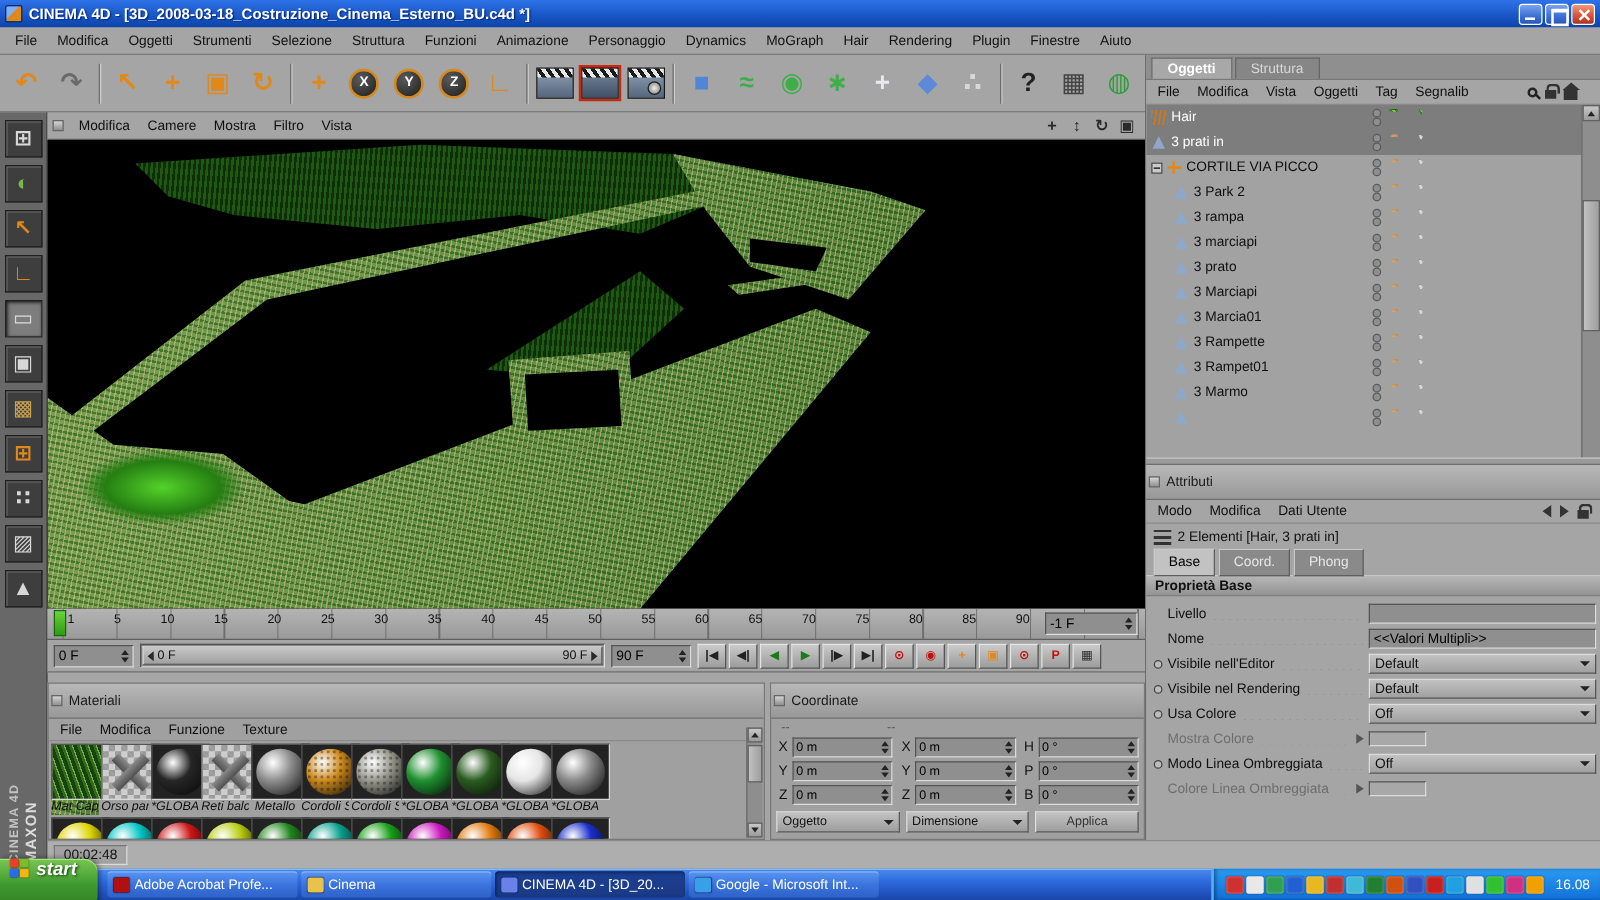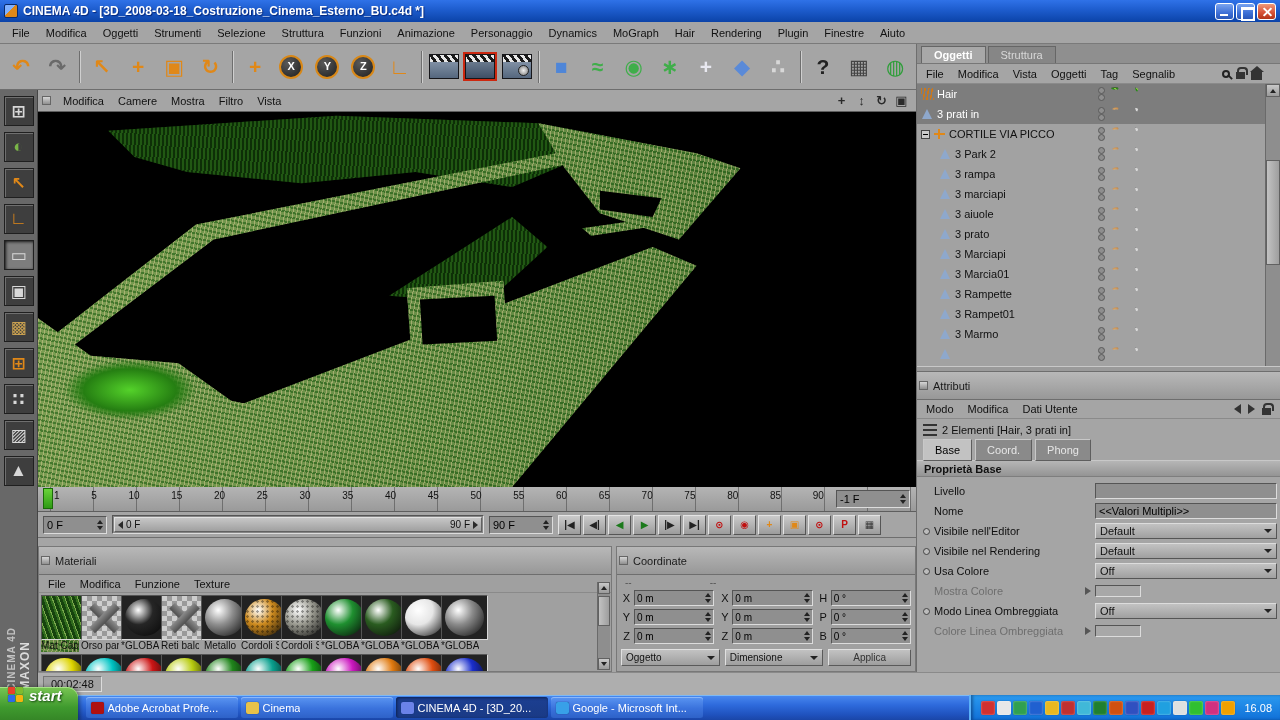--- a/index.html
+++ b/index.html
@@ -94,21 +94,21 @@
   .scap.r{border-left:5px solid #2a2a2a;}
   .slabel.rt{margin-left:auto;}
   .tbtns{display:flex;gap:2px;}
   .tbtn{min-width:23px;height:20px;background:linear-gradient(#cacaca,#9c9c9c);border:1px solid;border-color:#e4e4e4 #565656 #565656 #e4e4e4;font-size:10px;font-weight:bold;display:flex;align-items:center;justify-content:center;color:var(--c,#222);padding:0 2px;}
 
   
   .materials{position:absolute;left:38px;top:546px;width:574px;height:126px;background:#a0a0a0;border:1px solid #787878;overflow:hidden;}
   .phead{height:28px;background:linear-gradient(#b8b8b8,#989898);border-bottom:1px solid #6e6e6e;display:flex;align-items:center;font-size:11px;color:#1a1a1a;}
   .pmenu{height:18px;display:flex;align-items:center;border-bottom:1px solid #8a8a8a;padding-left:2px;}
   .mat-row{display:flex;gap:2px;padding:2px 16px 0 2px;}
-  .mat-item,.mat-item2{width:38px;flex:0 0 auto;}
+  .mat-item,.mat-item2{width:38px;flex:0 0 auto;font-style:italic;}
   .thumb{width:47px;height:45px;border:1px solid;border-color:#555 #d8d8d8 #d8d8d8 #555;position:relative;background:#222;overflow:hidden;}
   .mlabel{font-size:10px;text-align:center;height:12px;overflow:hidden;white-space:nowrap;color:#101010;}
   .ball{position:absolute;inset:3px;border-radius:50%;display:none;background:radial-gradient(circle at 34% 30%,#ffffff 0%,var(--mc,#888) 40%,#060606 100%);}
   .mat-item.sphere .ball{display:block;}
   .mat-item.dotted .ball{background-image:radial-gradient(rgba(0,0,0,.35) 1px,transparent 1.5px),radial-gradient(circle at 34% 30%,#ffffff 0%,var(--mc,#888) 40%,#060606 100%);background-size:5px 5px,100% 100%;}
   .mat-item.grass .thumb{background:repeating-linear-gradient(70deg,#16430e 0 3px,#2f6b1d 3px 5px,#79a74b 5px 6px);}
   .mat-item.alpha .thumb{background-image:linear-gradient(45deg,#9a9a9a 25%,transparent 25%,transparent 75%,#9a9a9a 75%),linear-gradient(45deg,#9a9a9a 25%,transparent 25%,transparent 75%,#9a9a9a 75%);background-size:10px 10px;background-position:0 0,5px 5px;background-color:#cecece;}
   .x1,.x2{display:none;}
   .mat-item.alpha .x1,.mat-item.alpha .x2{display:block;position:absolute;left:5px;right:5px;top:50%;height:8px;margin-top:-4px;background:linear-gradient(#8a8a8a,#4f4f4f);}
   .mat-item.alpha .x1{transform:rotate(45deg);}
@@ -824,30 +824,20 @@
             <span class="olabel">3 marciapi</span>
           </span>
           <span class="vdots"></span>
           <span class="tag t1"></span>
           <span class="tag t2"></span>
         </div>
         <div class="orow child ic-poly">
           <span class="nblock">
 
             <span class="oicon"></span>
-            <span class="olabel">3 aiuole</span>
-          </span>
-          <span class="vdots"></span>
-          <span class="tag t1"></span>
-          <span class="tag t2"></span>
-        </div>
-        <div class="orow child ic-poly">
-          <span class="nblock">
-
-            <span class="oicon"></span>
             <span class="olabel">3 prato</span>
           </span>
           <span class="vdots"></span>
           <span class="tag t1"></span>
           <span class="tag t2"></span>
         </div>
         <div class="orow child ic-poly">
           <span class="nblock">
 
             <span class="oicon"></span>

